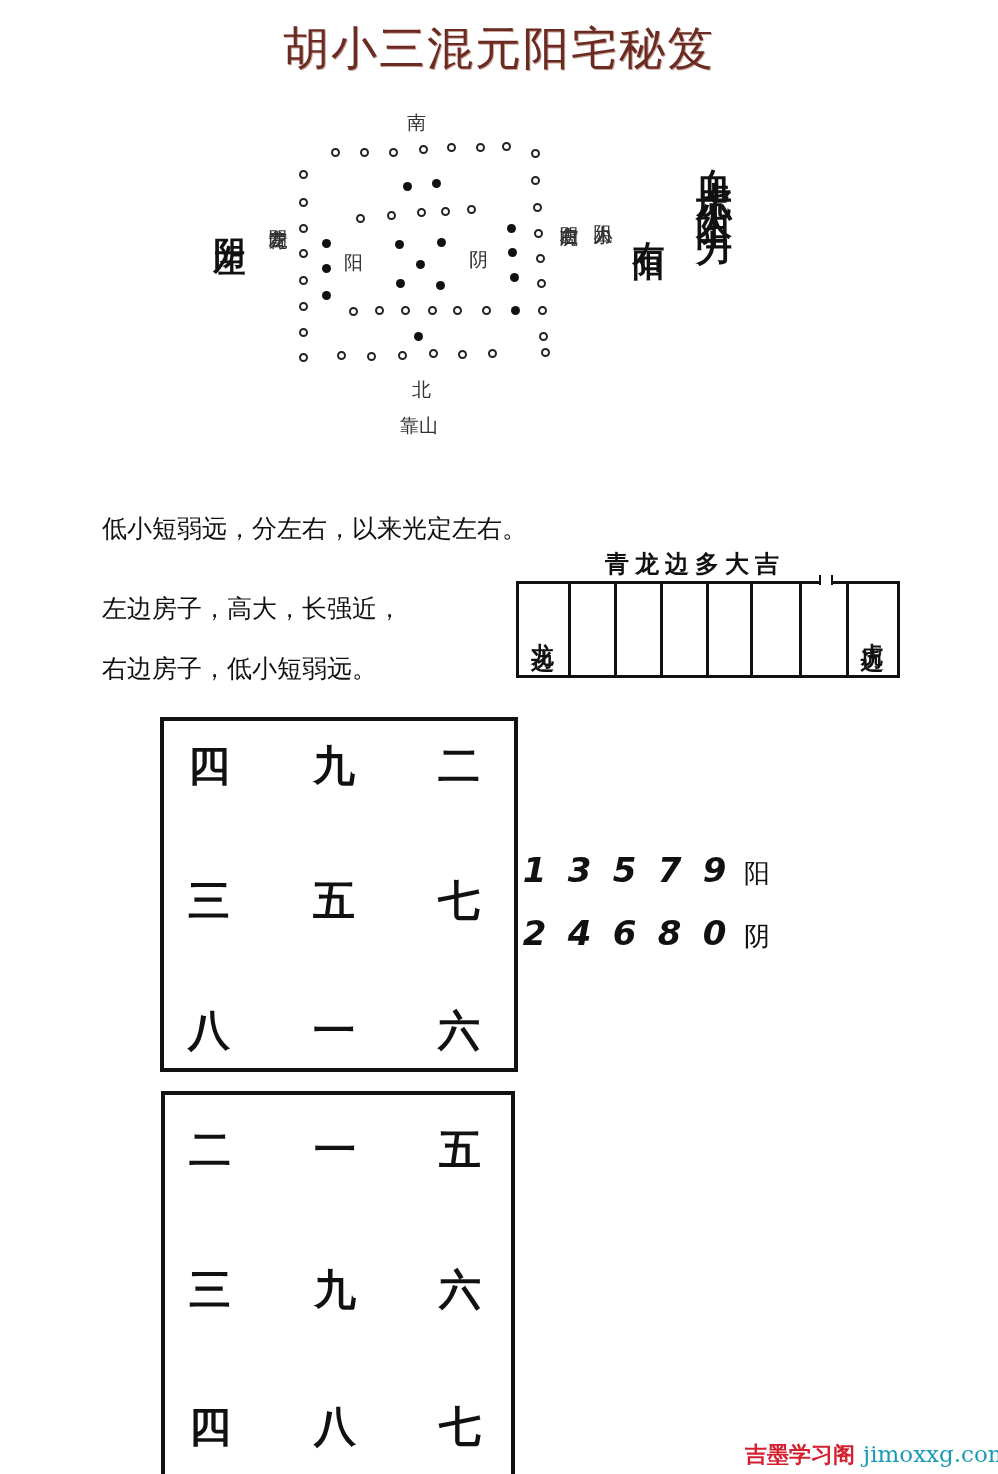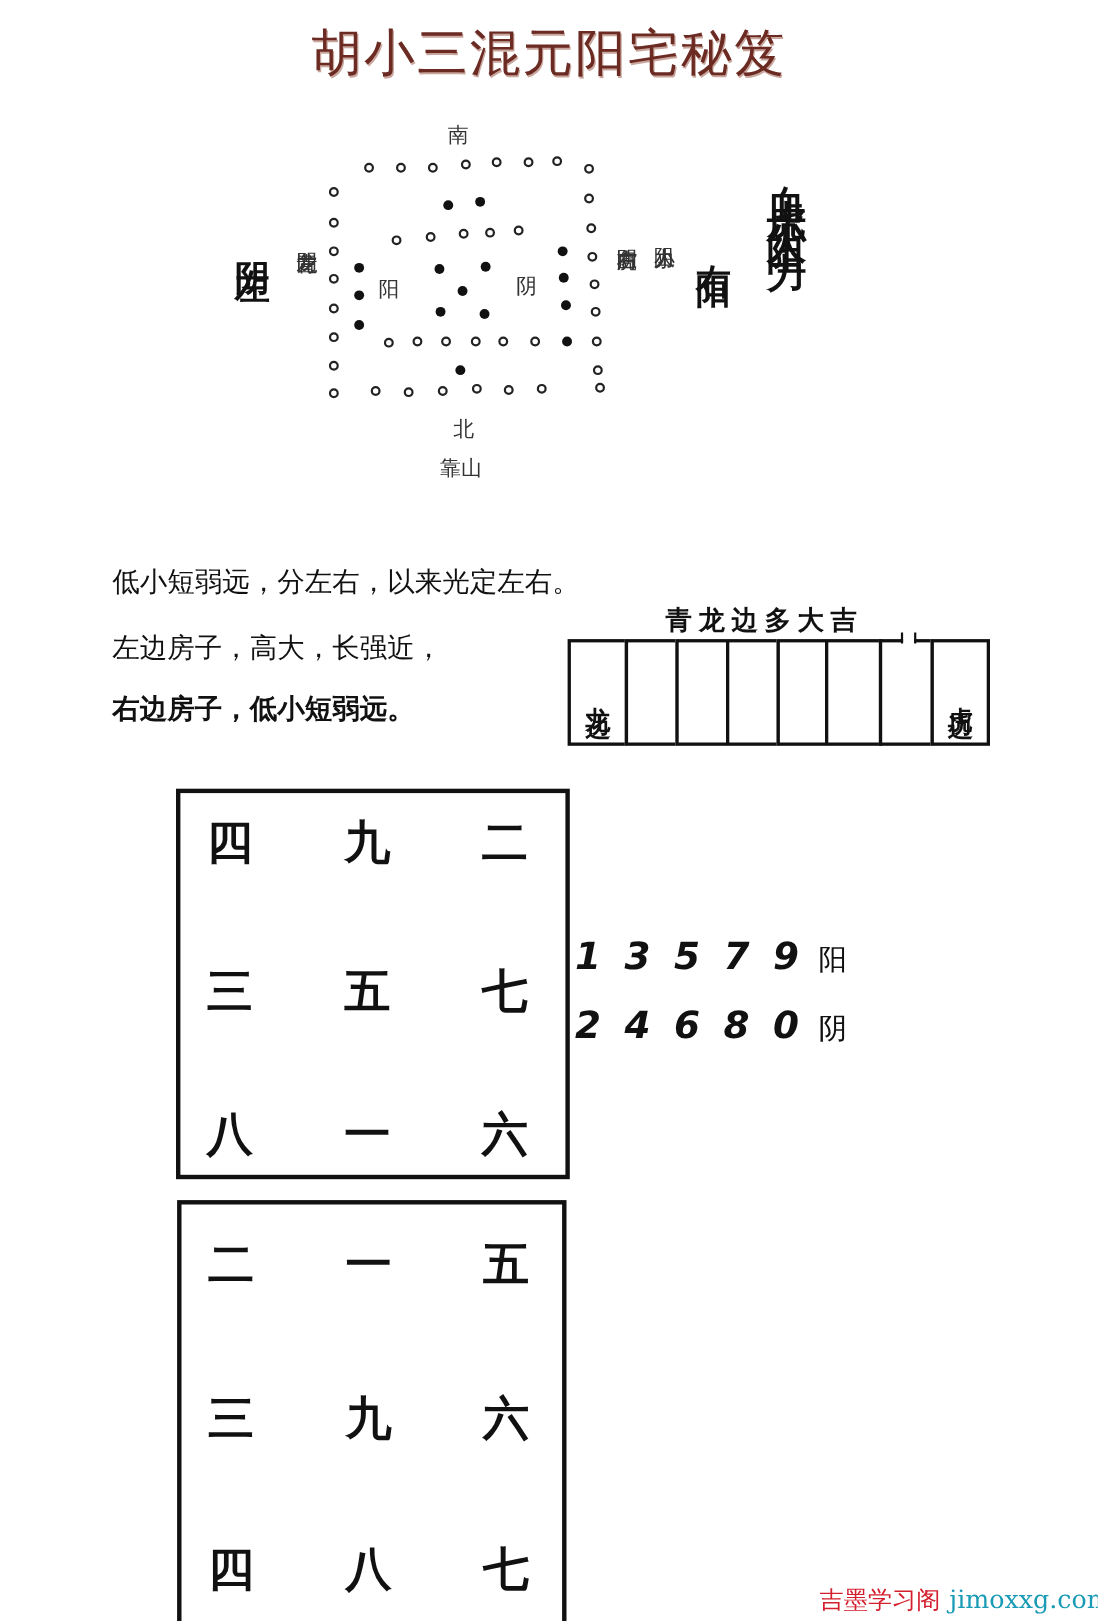--- a/index.html
+++ b/index.html
@@ -15,21 +15,21 @@
   .strip-title{left:605px;top:548px;font-size:24px;letter-spacing:6px;font-weight:bold;font-family:"DejaVu Serif",serif;}
   .strip{left:516px;top:581px;height:97px;}
   .cell{position:absolute;top:0;height:97px;border:3px solid #111;box-sizing:border-box;background:#fff;}
   .cell-label{writing-mode:vertical-rl;text-orientation:upright;font-size:23px;font-weight:bold;position:absolute;left:50%;top:50%;transform:translate(-50%,-50%);letter-spacing:6px;}
   .grid{position:absolute;border:4px solid #111;box-sizing:border-box;}
   .gcell{position:absolute;width:80px;height:60px;text-align:center;font-size:42px;font-weight:bold;line-height:60px;font-family:"DejaVu Serif",serif;}
   .nums{left:512px;font-size:34px;font-weight:bold;font-style:italic;font-family:"DejaVu Sans",sans-serif;}
   .nums span{display:inline-block;width:45px;text-align:center;}
   .nums .lbl{font-style:normal;font-size:26px;font-weight:normal;font-family:"DejaVu Serif",serif;width:40px;}
   .wm{left:745px;top:1440px;font-size:22px;white-space:nowrap;}
-  .wm .cn{color:#d41f2e;font-weight:normal;font-family:"DejaVu Sans",sans-serif;}
+  .wm .cn{color:#d41f2e;font-weight:bold;font-family:"DejaVu Sans",sans-serif;}
   .wm .en{color:#1a9bb5;font-family:"DejaVu Serif",serif;margin-left:8px;font-size:23px;}
 </style>
 </head>
 <body>
 
 <div class="abs title">胡小三混元阳宅秘笈</div>
 
 <div class="abs" style="left:0;top:0;width:998px;height:460px;">
   <div class="htext" style="left:407px;top:110px;font-size:19px;">南</div>
   <div class="htext" style="left:412px;top:377px;font-size:19px;">北</div>
@@ -96,22 +96,22 @@
       <div class="fdot" style="left: 436px; top: 281px;"></div>
       <div class="fdot" style="left: 507px; top: 224px;"></div>
       <div class="fdot" style="left: 508px; top: 248px;"></div>
       <div class="fdot" style="left: 510px; top: 273px;"></div>
       <div class="fdot" style="left: 511px; top: 306px;"></div>
       <div class="fdot" style="left: 414px; top: 332px;"></div>
     </div>
 </div>
 
 <div class="abs para" style="top:512px;">低小短弱远，分左右，以来光定左右。</div>
-<div class="abs para" style="top:572px;">左边房子，高大，长强近，</div>
-<div class="abs para" style="top:628px;font-weight:bold;">右边房子，低小短弱远。</div>
+<div class="abs para" style="top:592px;">左边房子，高大，长强近，</div>
+<div class="abs para" style="top:652px;">右边房子，低小短弱远。</div>
 
 <div class="abs strip-title">青龙边多大吉</div>
 <div class="abs strip" style="width:384px;">
   <div class="cell" style="left:0;width:55px;">
     <span class="cell-label">龙边</span>
   </div>
   <div class="cell" style="left:52px;width:49px;"></div>
   <div class="cell" style="left:98px;width:49px;"></div>
   <div class="cell" style="left:144px;width:49px;"></div>
   <div class="cell" style="left:190px;width:47px;"></div>

